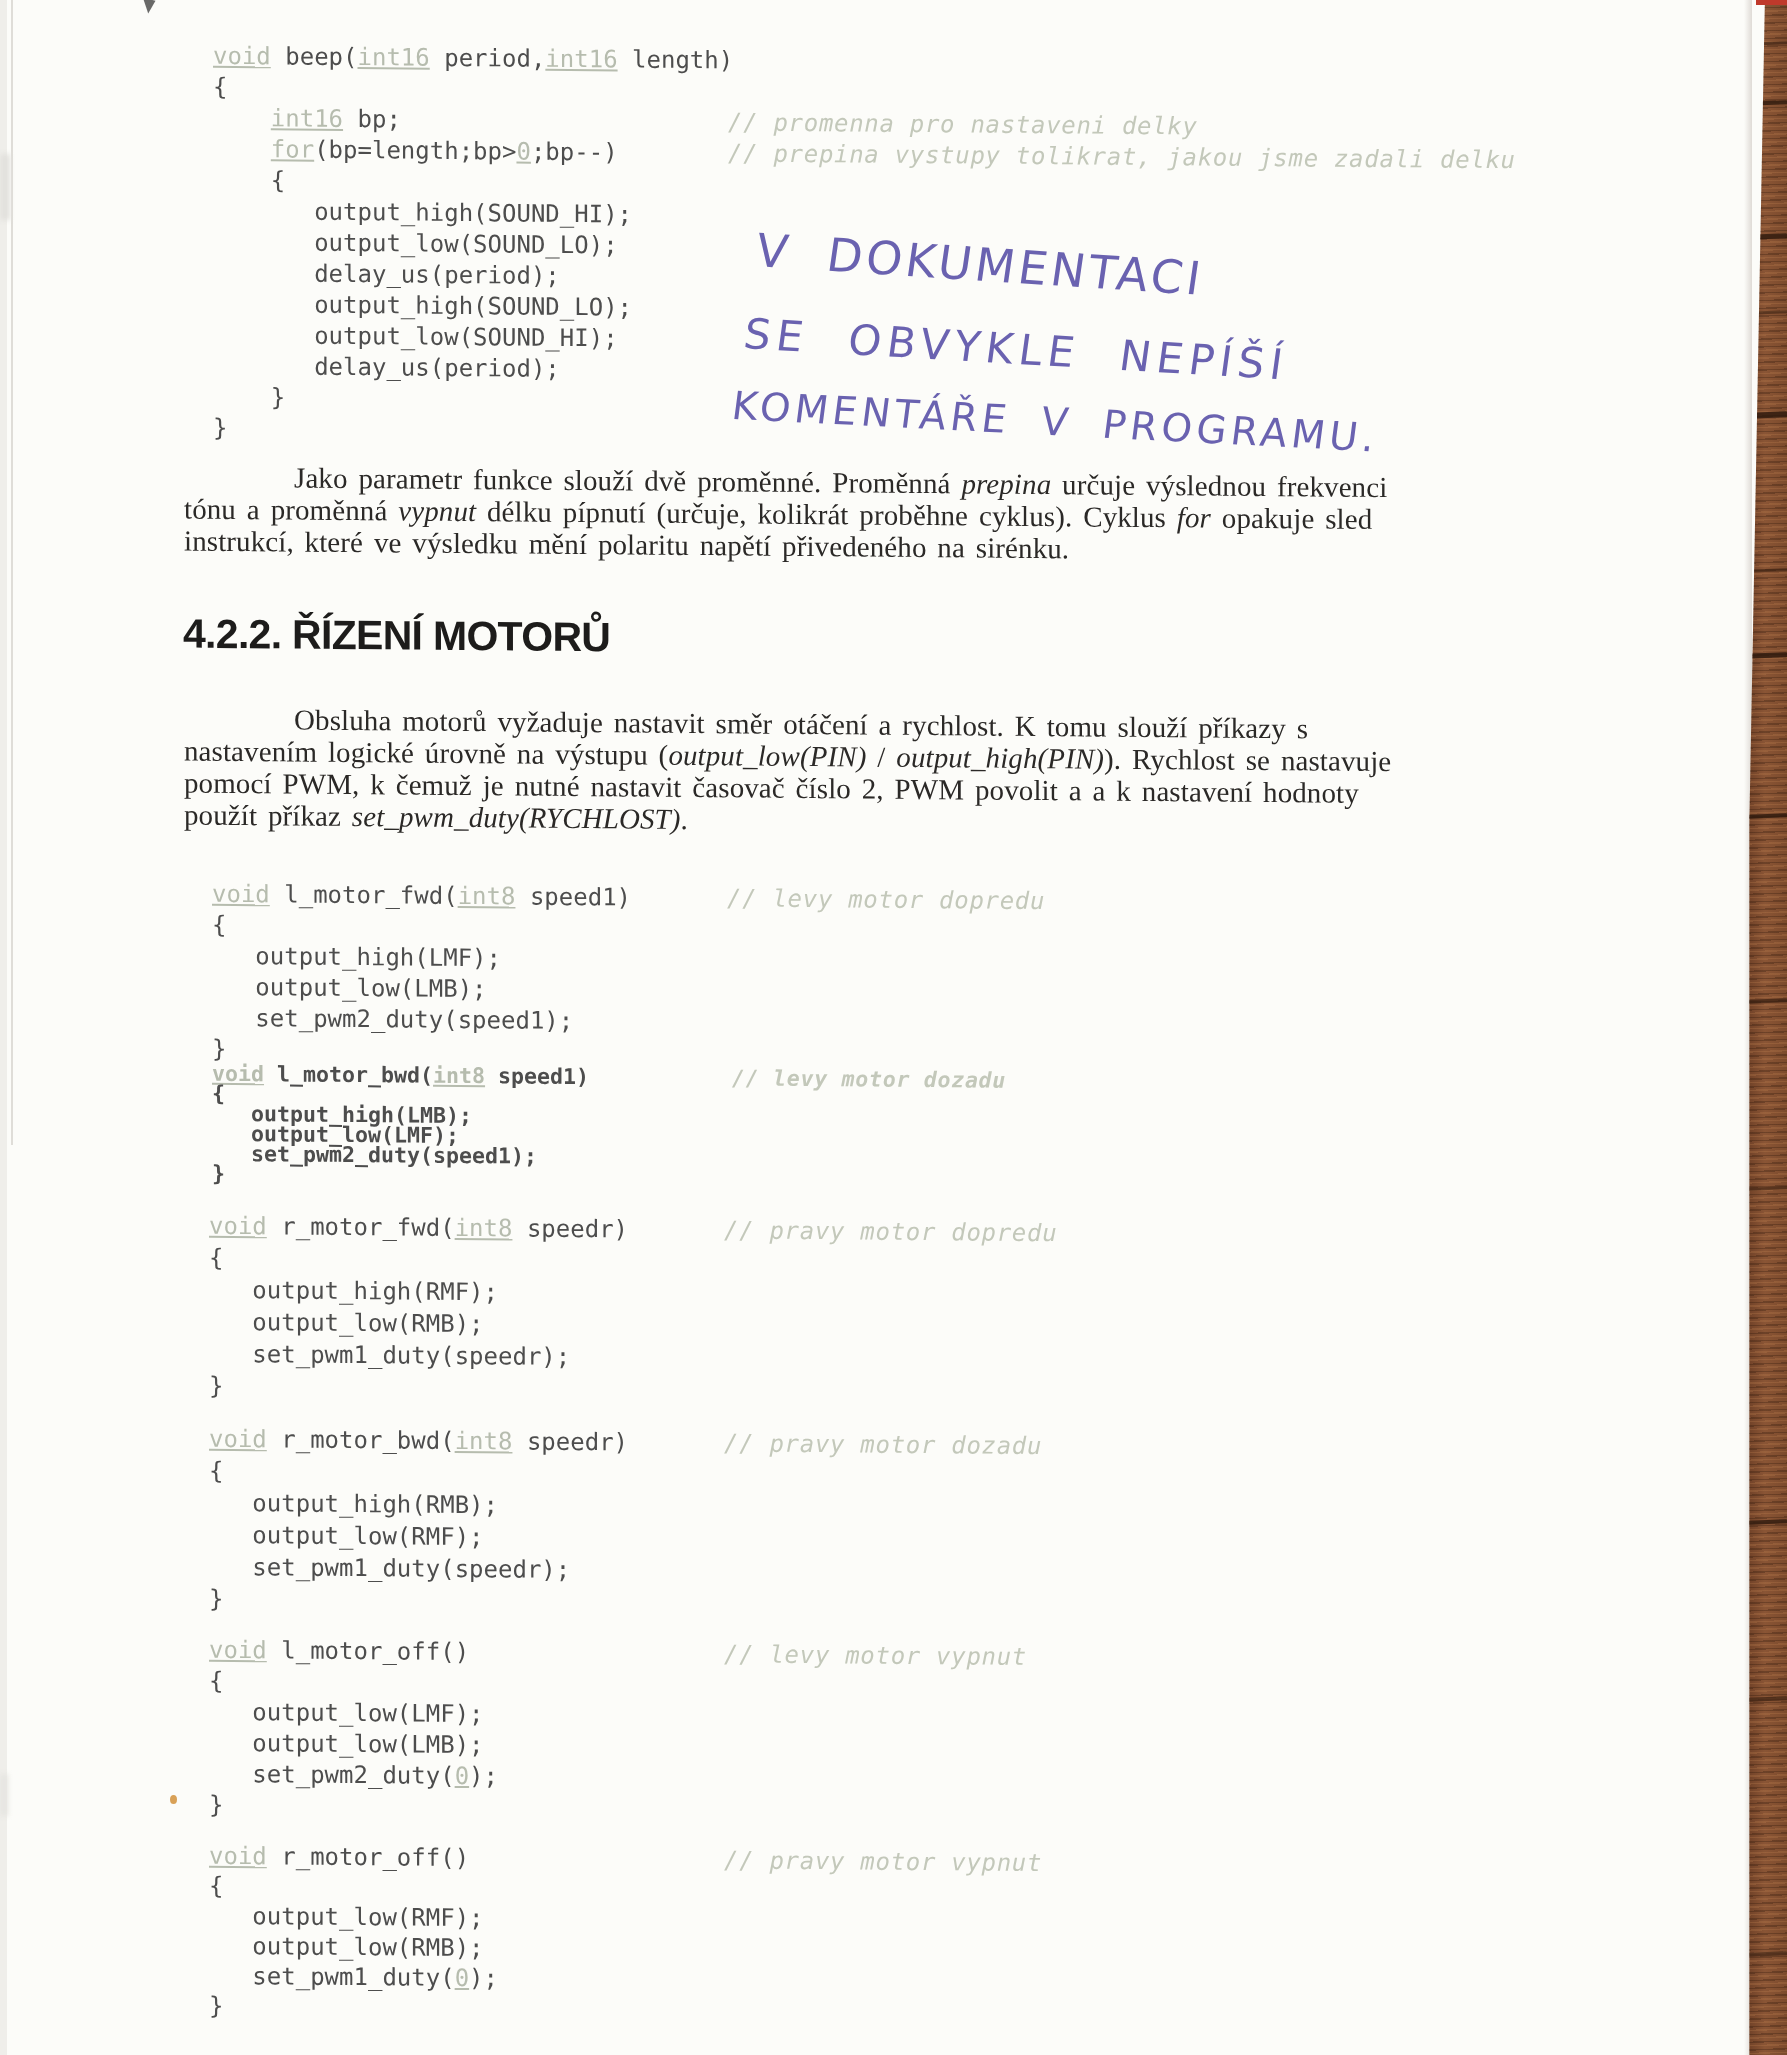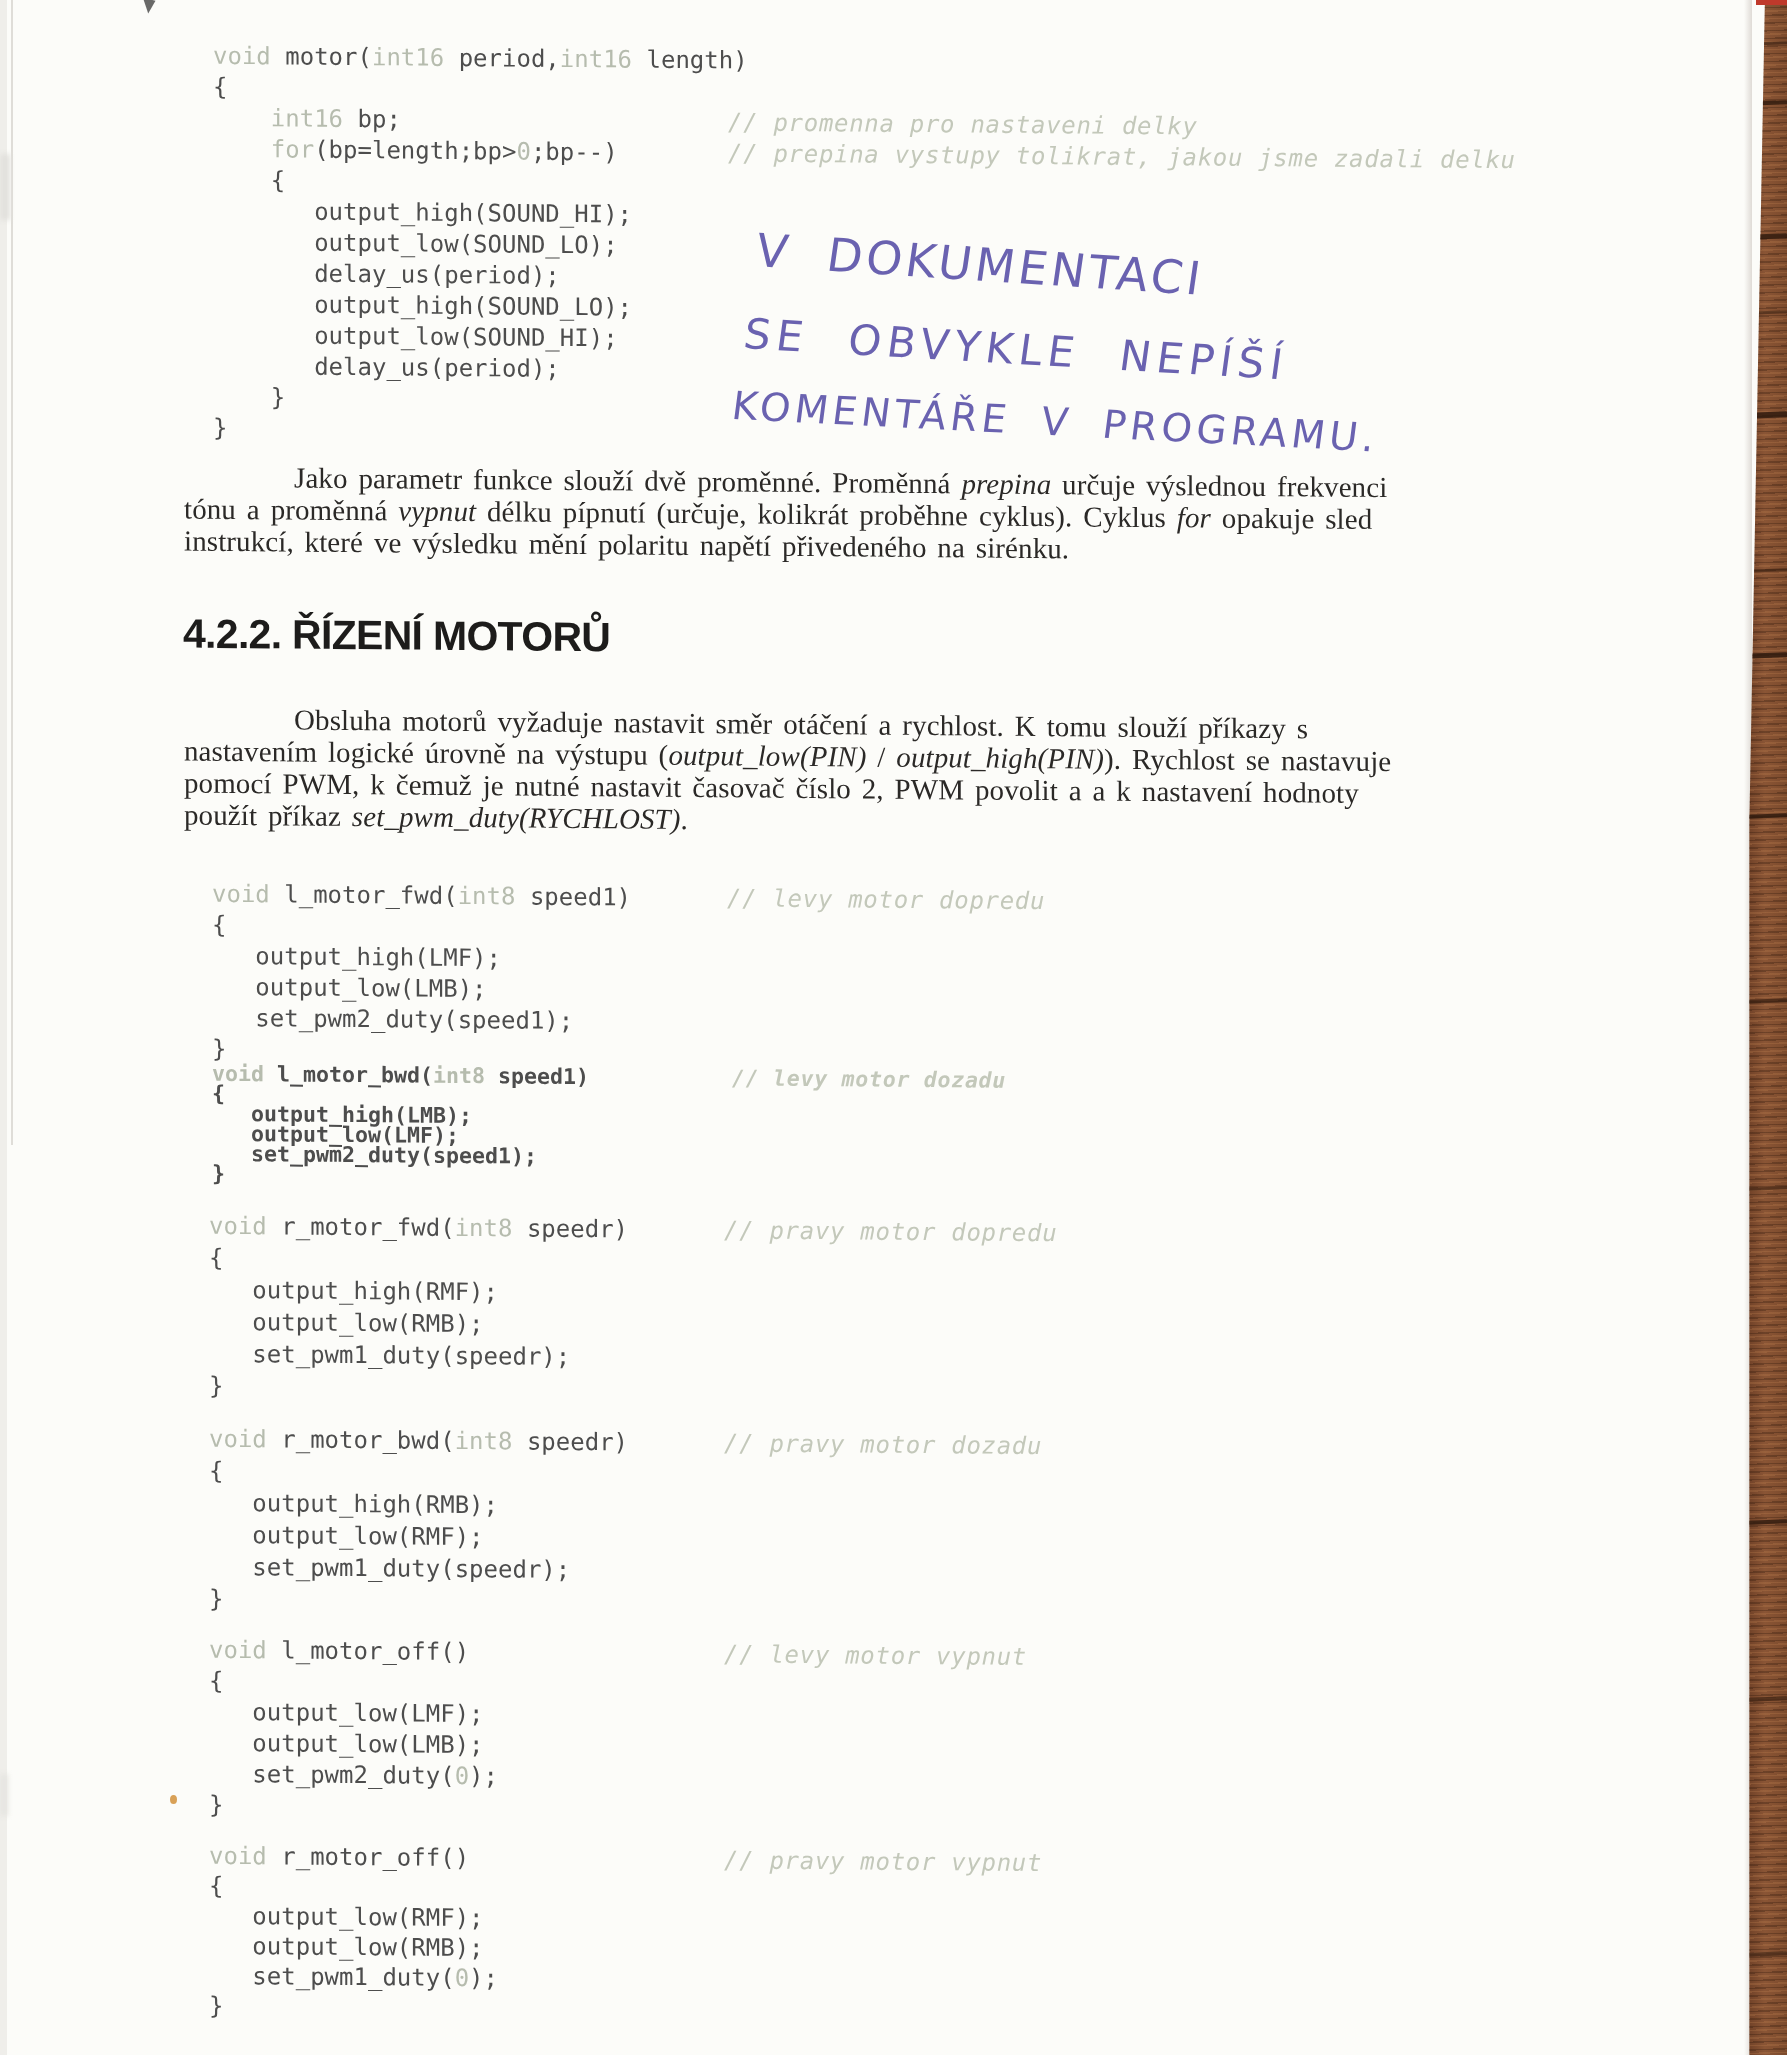--- a/index.html
+++ b/index.html
@@ -8,21 +8,21 @@
     background:var(--c-paper,#fcfcf9);
     font-family:"Liberation Serif",serif;
   }
   
   .scan{position:absolute;left:0;top:0;width:1788px;height:2056px;
         transform:skewY(0.5deg);transform-origin:0 0;}
   
   .code{position:absolute;font-family:"DejaVu Sans Mono",monospace;
         font-size:24px;color:var(--c-code,#4d4d4d);}
   .cl{white-space:pre;position:relative;height:31px;line-height:31px;}
-  .cl .k{color:var(--c-kw,#b6bcae);}
+  .cl .k{color:var(--c-kw,#b6bcae);text-decoration:underline;}
   .cl .cmt{position:absolute;left:515px;top:0;font-style:italic;
            color:var(--c-cmt,#c3c8ba);letter-spacing:0.7px;}
   .b1{left:213px;top:39px;}
   .b2{left:212px;top:877px;}
   .b3{left:212px;top:1062px;font-weight:bold;font-size:21.6px;}
   .b3 .cl{height:20px;line-height:20px;}
   .b3 .cl .cmt{left:520px;}
   .b4{left:209px;top:1208px;}
   .b4 .cl{height:32px;line-height:32px;}
   .b5{left:209px;top:1421px;}
@@ -91,21 +91,21 @@
            border-top:14px solid #4f4f4f;transform:rotate(14deg);opacity:.85;}
   .speck{position:absolute;left:170px;top:1795px;width:7px;height:9px;
          background:#d08a2e;border-radius:50%;opacity:.8;}
 </style>
 </head>
 <body style="--c-paper: #fcfcf9; --c-body: #2b2927; --c-code: #4d4d4d; --c-kw: #b6bcae; --c-cmt: #c3c8ba; --c-ink: #5e56aa; --c-wood: #8a5535; --c-red: #c0392b;">
 
 <div class="scan">
 
   <div class="code b1">
-      <div class="cl"><span class="k">void</span><span class="n"> motor(</span><span class="k">int16</span><span class="n"> period,</span><span class="k">int16</span><span class="n"> length)</span></div>
+      <div class="cl"><span class="k">void</span><span class="n"> beep(</span><span class="k">int16</span><span class="n"> period,</span><span class="k">int16</span><span class="n"> length)</span></div>
       <div class="cl"><span class="n">{</span></div>
       <div class="cl"><span class="n">    </span><span class="k">int16</span><span class="n"> bp;</span><span class="cmt">// promenna pro nastaveni delky</span></div>
       <div class="cl"><span class="n">    </span><span class="k">for</span><span class="n">(bp=length;bp&gt;</span><span class="k">0</span><span class="n">;bp--)</span><span class="cmt">// prepina vystupy tolikrat, jakou jsme zadali delku</span></div>
       <div class="cl"><span class="n">    {</span></div>
       <div class="cl"><span class="n">       output_high(SOUND_HI);</span></div>
       <div class="cl"><span class="n">       output_low(SOUND_LO);</span></div>
       <div class="cl"><span class="n">       delay_us(period);</span></div>
       <div class="cl"><span class="n">       output_high(SOUND_LO);</span></div>
       <div class="cl"><span class="n">       output_low(SOUND_HI);</span></div>
       <div class="cl"><span class="n">       delay_us(period);</span></div>

